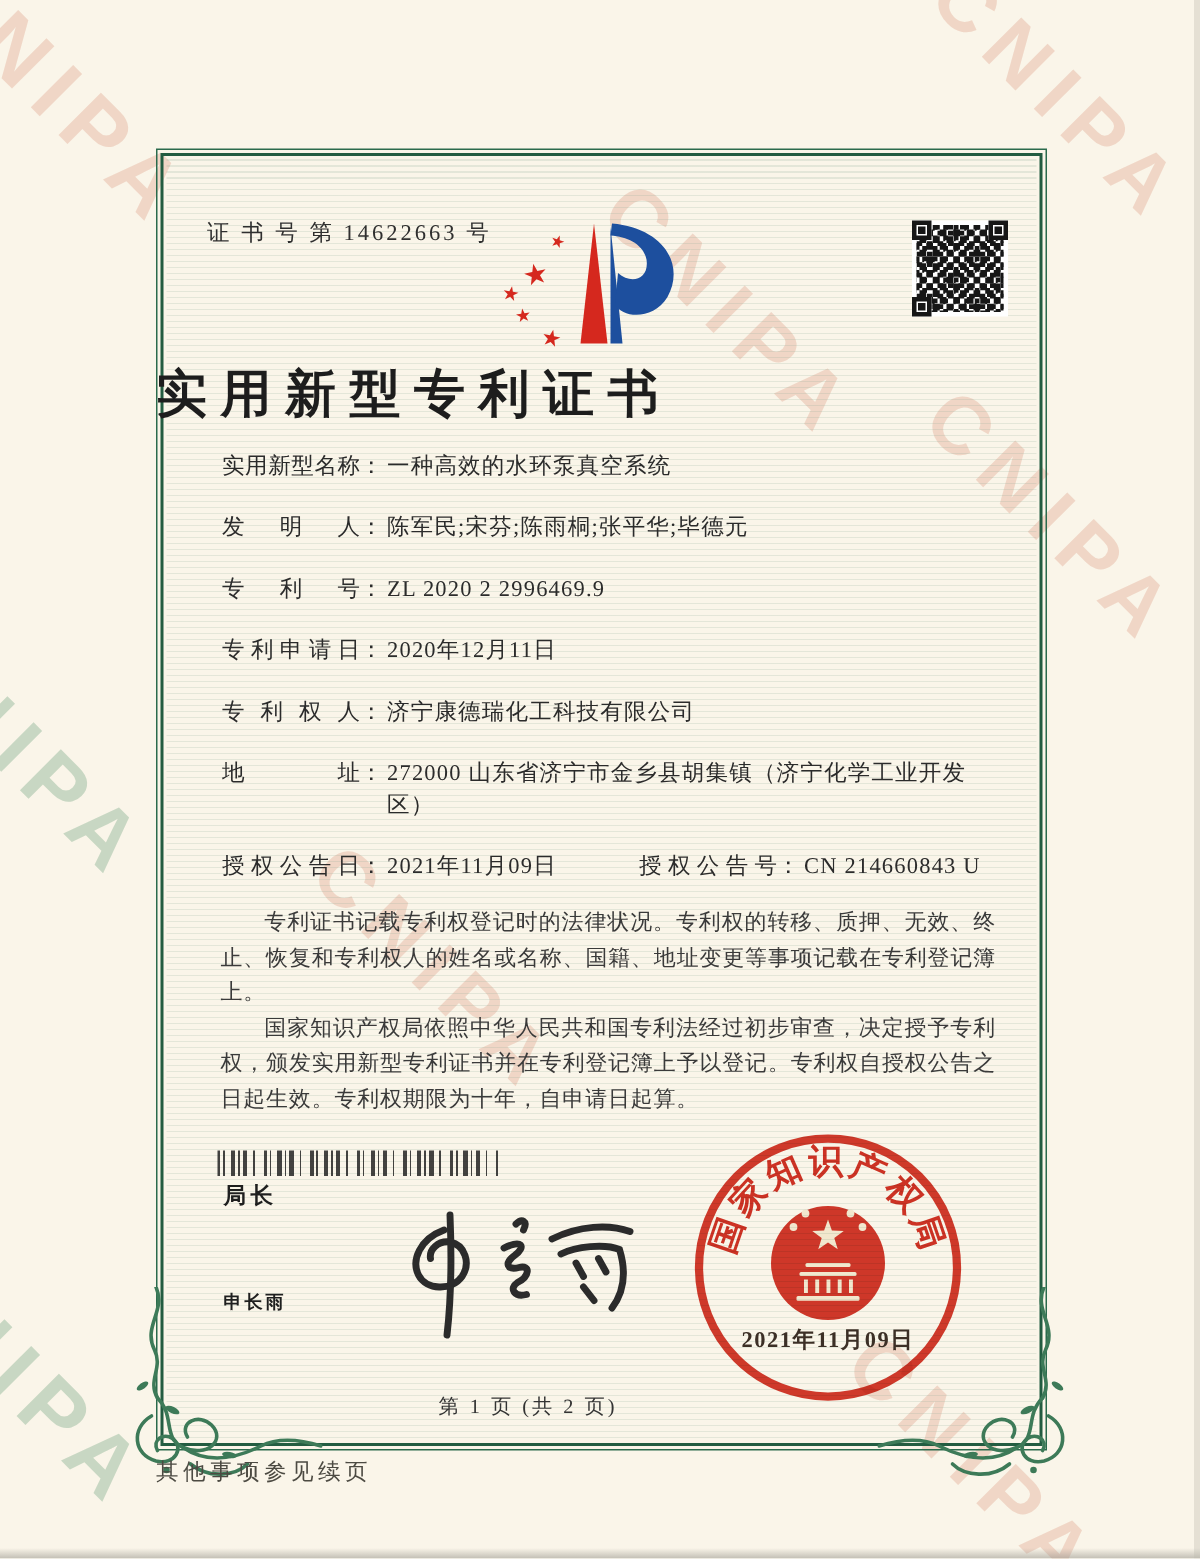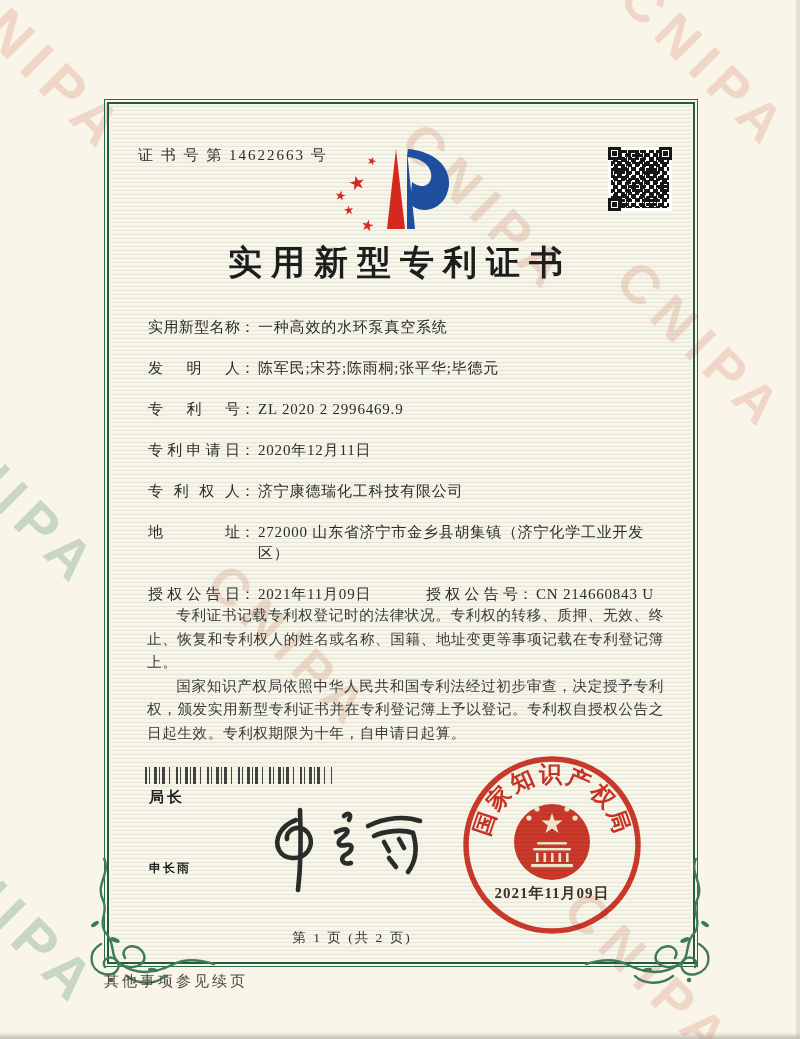--- a/index.html
+++ b/index.html
@@ -44,24 +44,24 @@
   .logo{position:absolute;left:330px;top:141px;width:122px;height:94px;}
   .qr{position:absolute;left:608px;top:147px;width:64px;height:64px;background:#fff;padding:3px;box-sizing:border-box;}
   .qr .cells{position:relative;width:100%;height:100%;
     background:
       conic-gradient(#161616 25%,rgba(0,0,0,0) 0 50%,#161616 0 75%,rgba(0,0,0,0) 0) 0 0/7px 7px,
       conic-gradient(#161616 25%,rgba(0,0,0,0) 0 50%,#161616 0 75%,rgba(0,0,0,0) 0) 2px 3px/9px 9px;}
   .qr .finder{position:absolute;width:13px;height:13px;border:3px solid #161616;background:#fff;box-sizing:border-box;}
   .qr .finder::after{content:"";position:absolute;inset:1px;background:#161616;}
   .qr .f-tl{left:0;top:0;} .qr .f-tr{right:0;top:0;} .qr .f-bl{left:0;bottom:0;}
 
-  .title{position:absolute;left:104px;top:240px;width:592px;text-align:center;
+  .title{position:absolute;left:104px;top:240px;width:592px;text-align:left;
     font-size:34px;font-weight:700;letter-spacing:9px;color:#1d1d1d;}
 
-  .fields{position:absolute;left:148px;top:317px;width:512px;font-size:15px;}
+  .fields{position:absolute;left:148px;top:301px;width:512px;font-size:15px;}
   .frow{display:flex;margin-bottom:20px;line-height:21px;}
   .flabel{width:92px;flex:none;text-align:justify;text-align-last:justify;white-space:nowrap;color:#2b2b2b;}
   .fcolon{width:18px;flex:none;}
   .fvalue{flex:1;letter-spacing:.8px;}
   .grant .fvalue1{width:168px;flex:none;letter-spacing:.8px;}
 
   .body-text{position:absolute;left:147px;top:604px;width:517px;font-size:14.6px;
     line-height:23.6px;text-align:justify;color:#3a3a3a;letter-spacing:.6px;}
   .body-text p{margin:0;text-indent:2em;}
 

